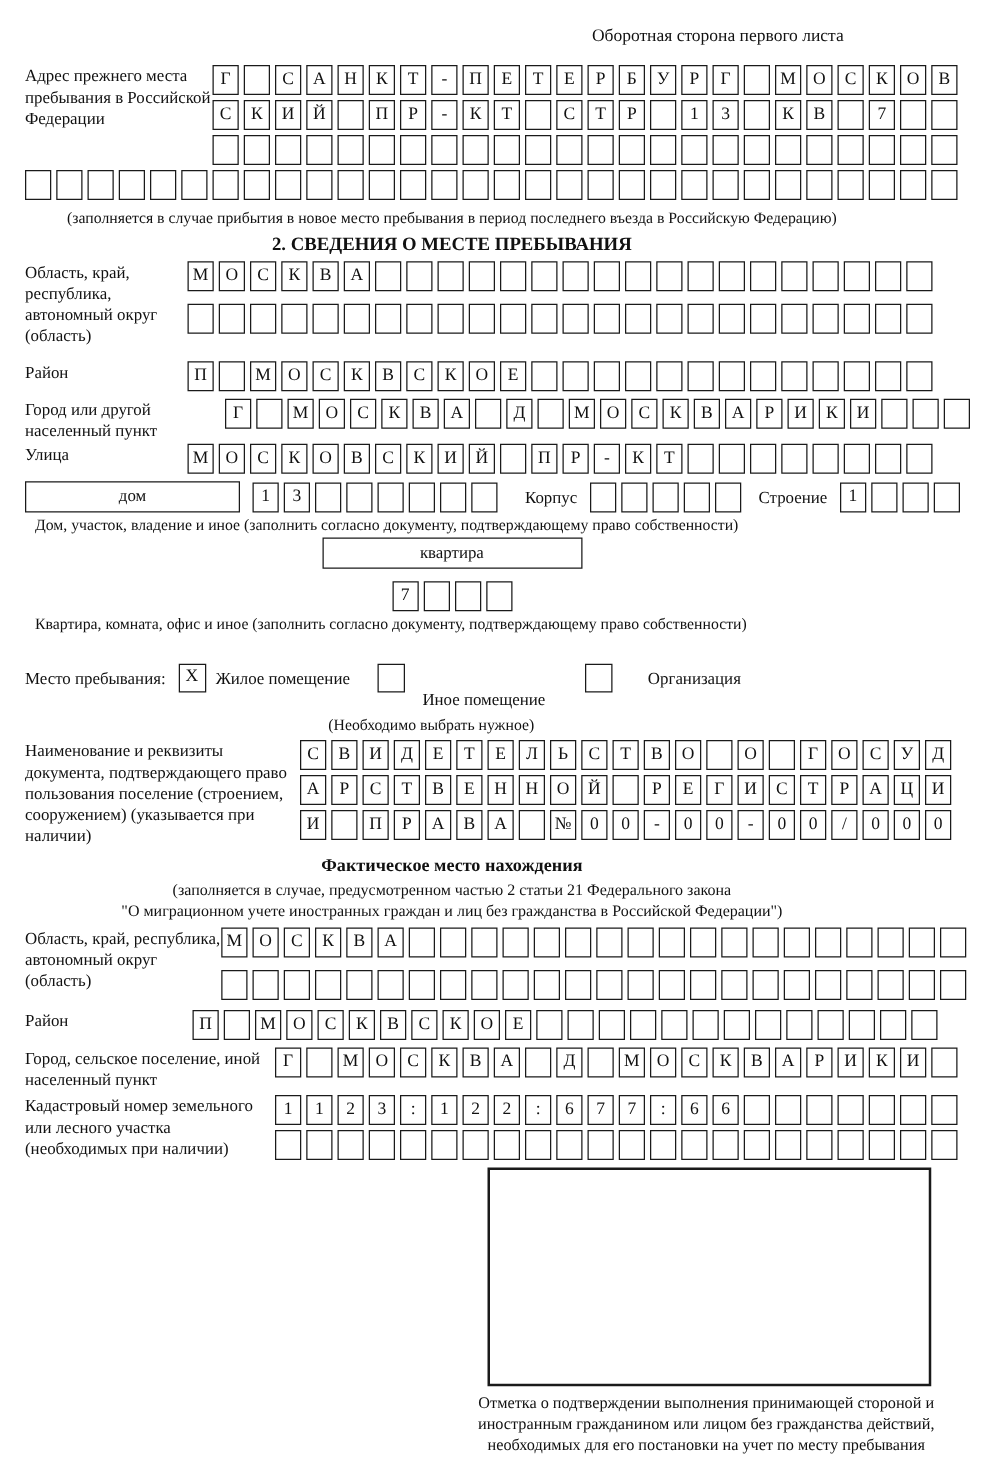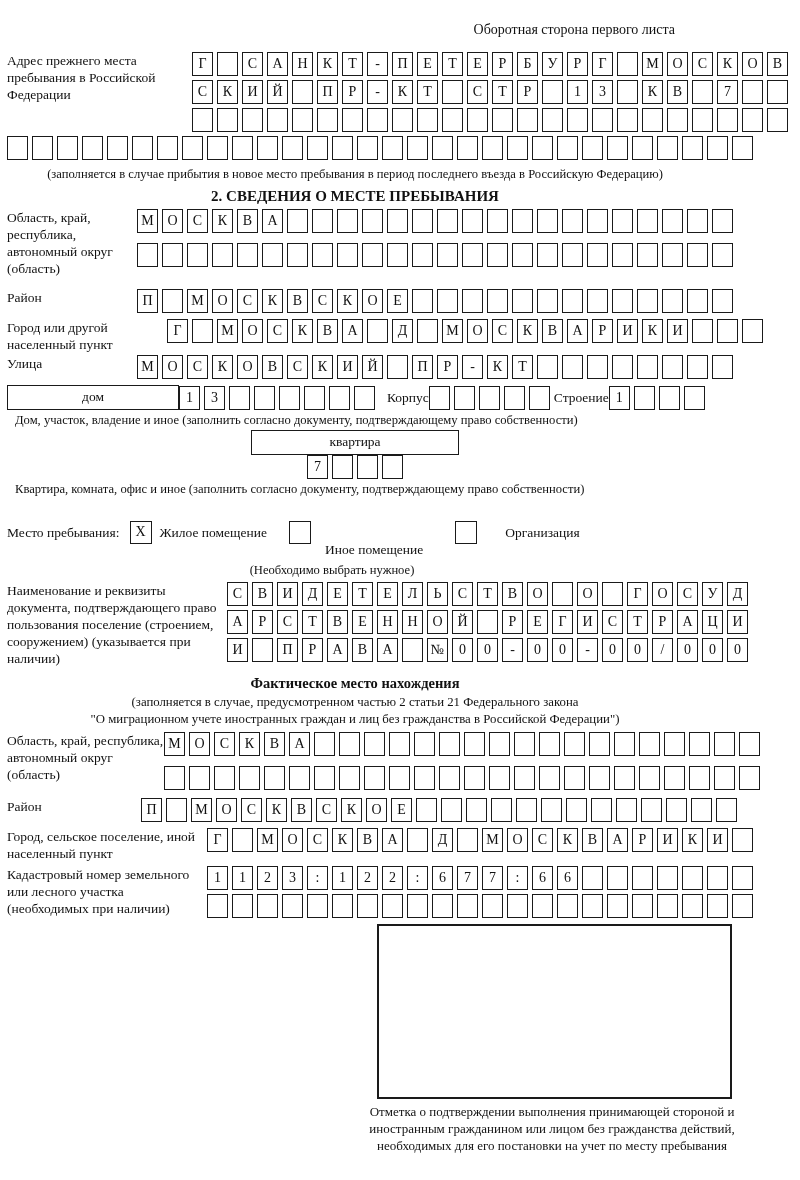--- a/index.html
+++ b/index.html
@@ -1,17 +1,17 @@
 <!DOCTYPE html>
 <html><head>
 <meta charset="utf-8">
 <style>
   html,body{margin:0;padding:0;background:#fff;}
   body{width:800px;height:1180px;overflow:hidden;font-family:"Liberation Serif","DejaVu Serif",serif;color:#111;}
-  .page{padding:10px 25px 0 7px;box-sizing:border-box;width:728px;}
+  .page{padding:10px 25px 0 20px;box-sizing:border-box;width:728px;}
   .header-note{text-align:right;font-size:14px;margin:12px 28px 0 0;}
   .frow{display:flex;align-items:flex-start;}
   .lbl{font-size:13.5px;line-height:17px;flex:none;}
   .rows{display:flex;flex-direction:column;gap:4px;}
   .boxrow{display:flex;gap:4px;flex:none;}
   .cell{flex:none;width:21px;height:24px;box-sizing:border-box;border:1.8px solid #1a1a1a;
         font-size:14px;line-height:21px;text-align:center;background:#fff;}
   .caption{font-size:12.6px;line-height:16px;}
   .caption.center{text-align:center;}
   .sec-title{text-align:center;font-weight:bold;font-size:15px;margin:6px 0 4px 0;}
@@ -22,22 +22,22 @@
   .inline-lbl{font-size:13.5px;line-height:25px;flex:none;}
   .chk{flex:none;width:22px;height:23px;box-sizing:border-box;border:1.8px solid #1a1a1a;
        font-size:14px;line-height:20px;text-align:center;}
   .res-line{display:flex;align-items:center;margin-top:6px;}
   .stamp-rect{box-sizing:border-box;border:2px solid #1a1a1a;width:355px;height:175px;margin:6px 0 0 370px;background:#fff;}
   .stamp-caption{width:430px;margin:4px 0 0 330px;text-align:center;font-size:13px;line-height:17px;}
   
   .lw150{width:150px;} .lw130{width:130px;} .lw160{width:160px;} .lw220{width:220px;}
   .lw157{width:157px;} .lw134{width:134px;} .lw200{width:200px;}
   .mt2{margin-top:2px;} .mt4{margin-top:4px;} .mt6{margin-top:6px;} .mt8{margin-top:8px;}
-  .mt12{margin-top:12px;} .mt14{margin-top:14px;gap:35px;}
-  .gap10{}
+  .mt12{margin-top:12px;} .mt14{margin-top:14px;}
+  .gap10{gap:10px;}
 </style>
 </head>
 <body>
 
 <div class="page">
 
   <div class="header-note">Оборотная сторона первого листа</div>
 
   <div class="frow mt14">
     <div class="lbl lw150">Адрес прежнего места пребывания в Российской Федерации</div>

